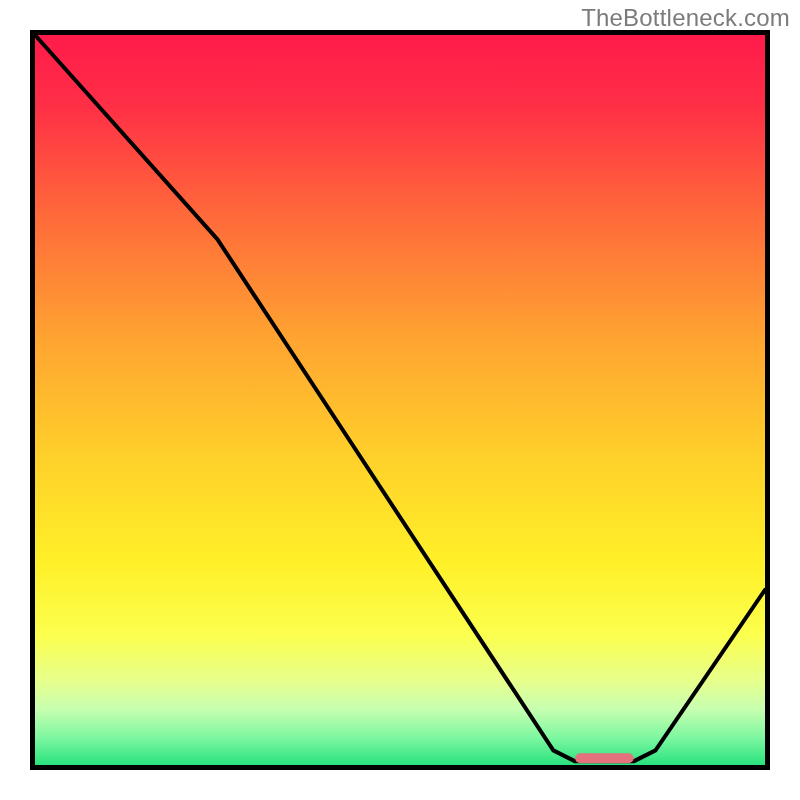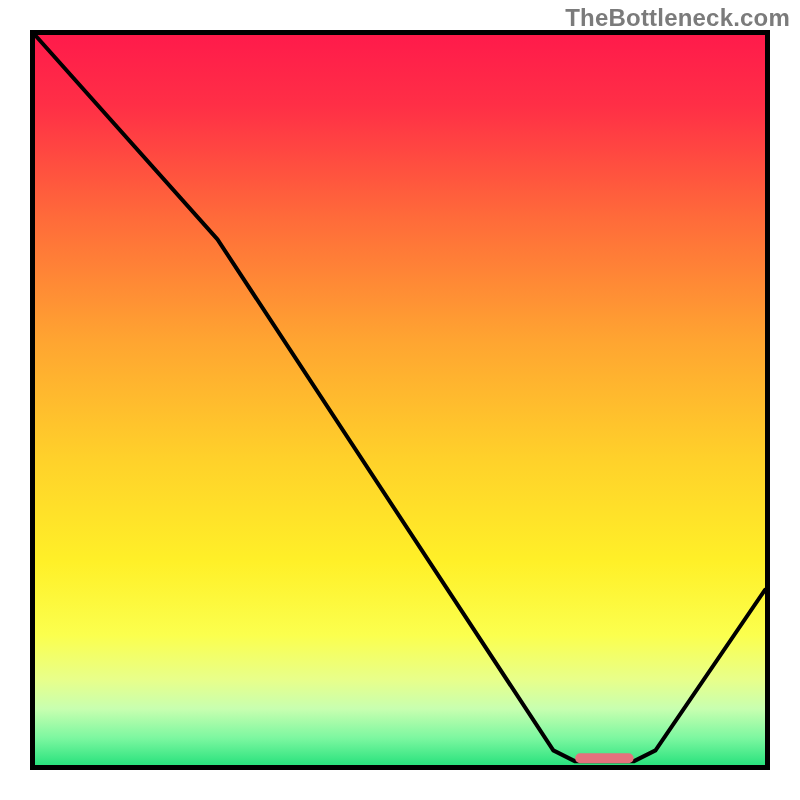--- a/index.html
+++ b/index.html
@@ -13,21 +13,21 @@
   .container {
     position: relative;
     width: 800px;
     height: 800px;
   }
   .watermark {
     position: absolute;
     top: 4px;
     right: 10px;
     font-size: 24px;
-    font-weight: 700;
+    font-weight: 400;
     color: #7b7b7b;
     letter-spacing: 0.2px;
   }
   svg {
     display: block;
   }
 </style>
 </head>
 <body>
 <div class="container">

